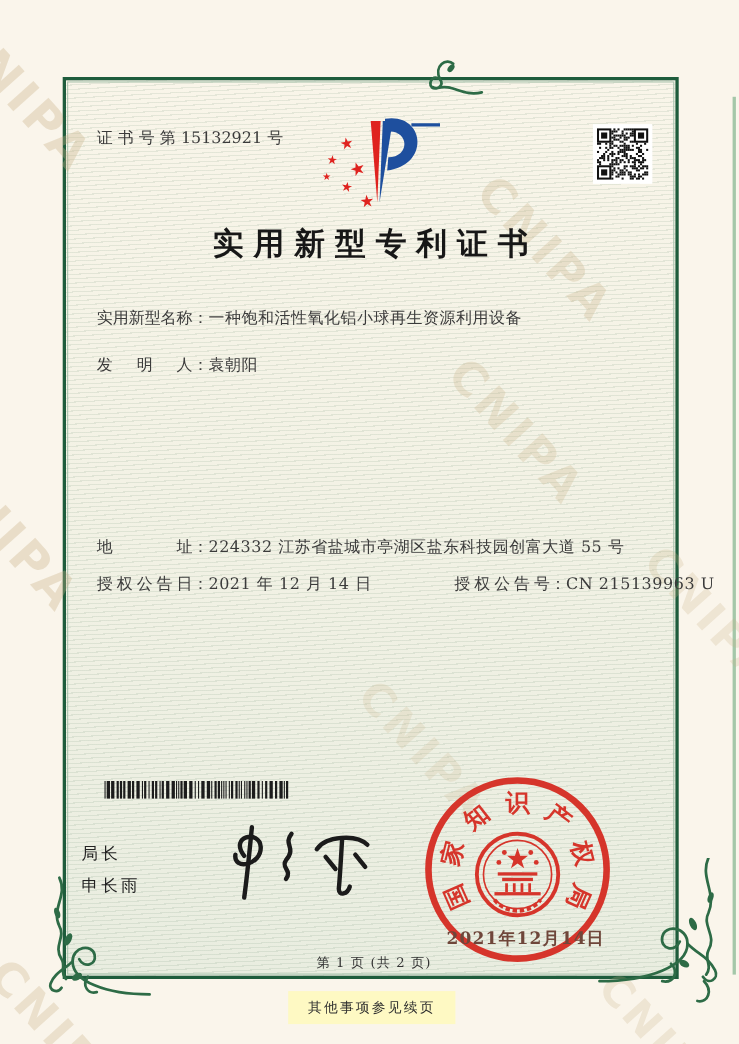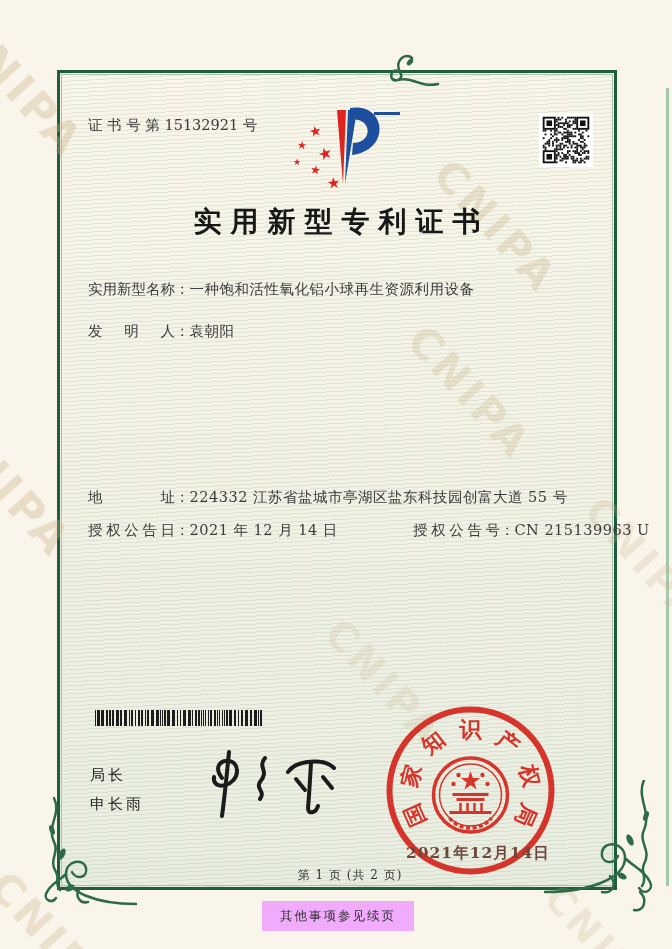--- a/index.html
+++ b/index.html
@@ -33,34 +33,34 @@
   .body-text{position:absolute;left:85px;top:553px;width:505px;font-size:14.8px;
              line-height:26px;text-align:justify;color:#2e2e2e;font-style:italic;}
   .body-text p{margin:0;text-indent:2em;}
   
   .logo{position:absolute;left:288px;top:100px;width:115px;height:98px;}
   .star{position:absolute;color:#df231f;line-height:1;z-index:3;}
   .qr{position:absolute;left:539px;top:113px;width:54px;height:54px;background:#fff;padding:0;}
   .barcode{position:absolute;left:95px;top:710px;height:16px;display:flex;align-items:stretch;}
   .barcode div{background:#1c1c1c;}
   
-  .signer{position:absolute;left:90px;top:762px;font-family:Liberation Mono, monospace;
+  .signer{position:absolute;left:74px;top:762px;font-family:Liberation Sans, sans-serif;
           font-size:15px;color:#222;letter-spacing:3px;line-height:29px;}
   .signature{position:absolute;left:192px;top:746px;}
   
   .seal{position:absolute;left:383px;top:703px;width:175px;height:175px;z-index:4;opacity:0.93;}
   .seal-char{font-size:22px;font-weight:bold;fill:#d5281e;text-anchor:middle;
              font-family:"DejaVu Serif",serif;}
   .seal-date{position:absolute;left:406px;top:843px;z-index:5;font-size:15.5px;font-weight:bold;
              color:#6f463a;letter-spacing:1px;}
   
-  .page-info{position:absolute;left:350px;top:867px;transform:translateX(-50%);
+  .page-info{position:absolute;left:340px;top:867px;transform:translateX(-50%);
              font-size:12px;color:#333;letter-spacing:1px;white-space:nowrap;z-index:5;}
   .footer-note{position:absolute;left:262px;top:901px;width:152px;height:30px;
-               background:#f0abfc;text-align:center;line-height:30px;font-size:12.5px;
+               background:#fef9c3;text-align:center;line-height:30px;font-size:12.5px;
                color:#2e2e2e;letter-spacing:2px;z-index:3;}
   
   .flourish{position:absolute;z-index:4;pointer-events:none;}
   .flourish path{stroke:#2d6b46;fill:none;stroke-width:2.5;stroke-linecap:round;}
   .flourish .leaf{fill:#2d6b46;stroke:none;}
 </style>
 </head>
 <body>
 
 <div class="page">

